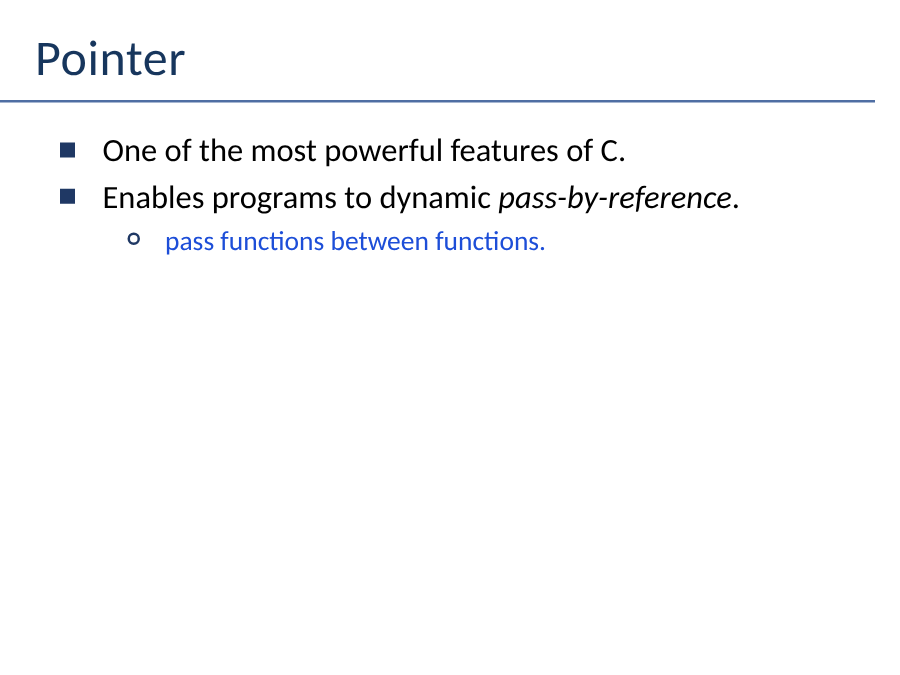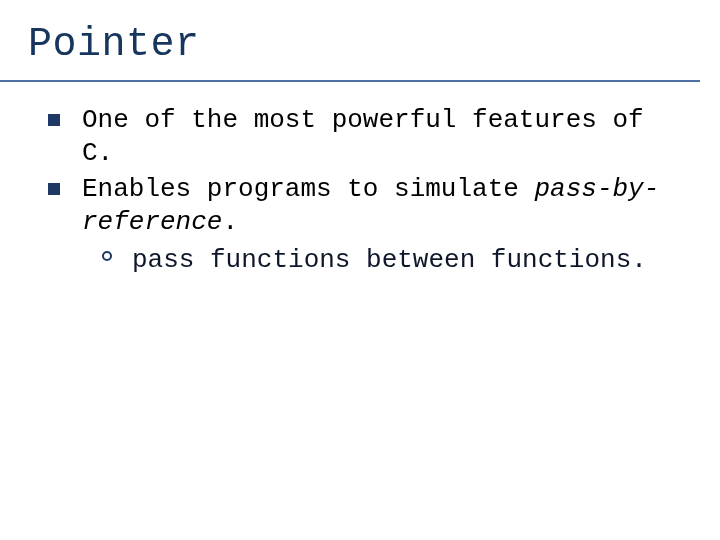--- a/index.html
+++ b/index.html
@@ -10,21 +10,20 @@
     background: #ffffff;
     font-family: Calibri, "Segoe UI", Arial, sans-serif;
     color: #000000;
     overflow: hidden;
   }
   .slide {
     position: relative;
     width: 700px;
     height: 540px;
     box-sizing: border-box;
-    font-family: Liberation Mono, monospace;
   }
   .title {
     position: absolute;
     left: 28px;
     top: 22px;
     font-size: 40px;
     font-weight: 400;
     color: #17365d;
     letter-spacing: 0.5px;
   }
@@ -73,44 +72,44 @@
     width: 10px;
     height: 10px;
     border: 2px solid #1f3864;
     border-radius: 50%;
     margin-top: 7px;
     margin-right: 20px;
     box-sizing: border-box;
   }
   .l2 .text {
     flex: 1 1 auto;
-    font-size: 26px;
+    font-size: 22px;
     line-height: 1.25;
-    color: #0f172a;
+    color: #1d4ed8;
   }
   .italic { font-style: italic; }
 </style>
 </head>
 <body>
 
 <div class="slide">
   <div class="title">Pointer</div>
   <div class="rule"></div>
 
   <div class="body">
 
     <div class="l1">
       <span class="bullet"></span>
       <span class="text">One of the most powerful features of C.</span>
     </div>
 
     <div class="l1">
       <span class="bullet"></span>
       <span class="text">
-        <span>Enables programs to simulate </span><span class="italic">pass-by-reference</span><span>.</span>
+        <span>Enables programs to dynamic </span><span class="italic">pass-by-reference</span><span>.</span>
       </span>
     </div>
     <div class="l2">
       <span class="bullet"></span>
       <span class="text">pass functions between functions.</span>
     </div>
 
 
   </div>
 </div>

